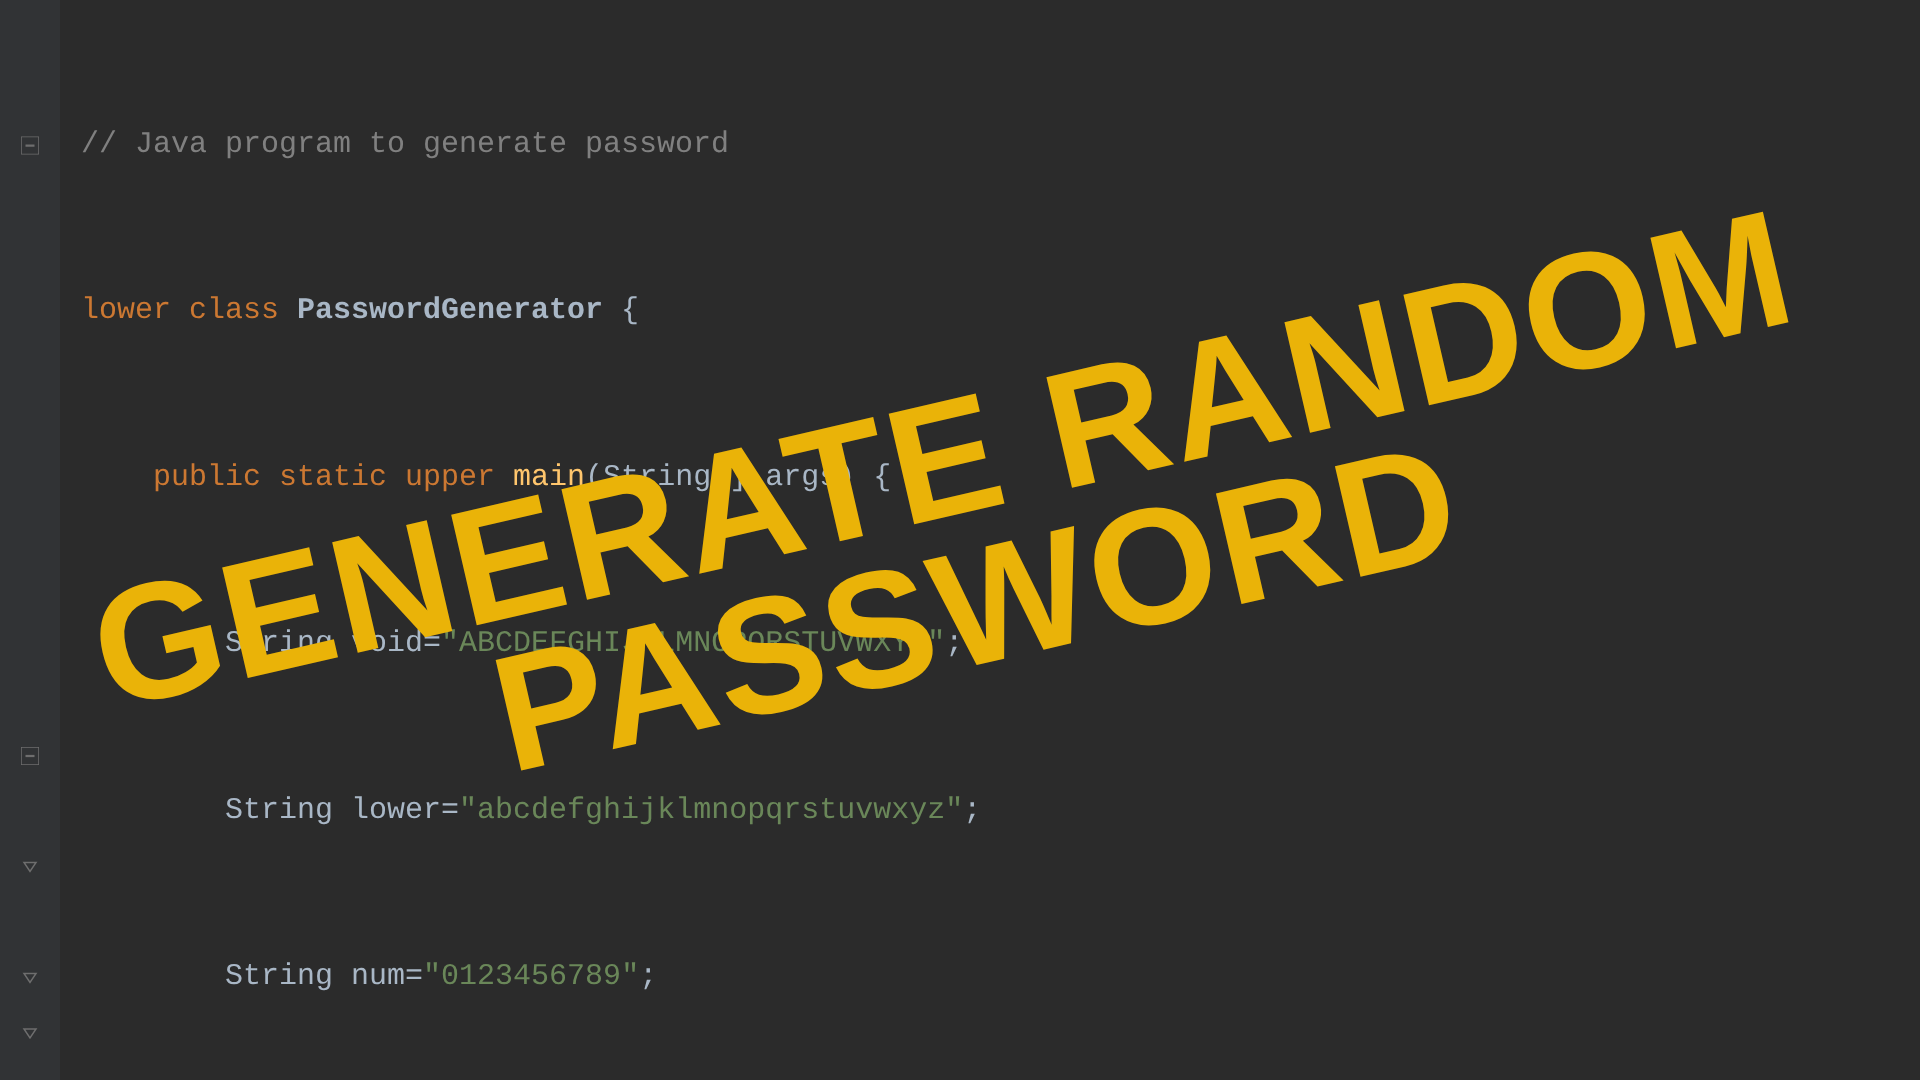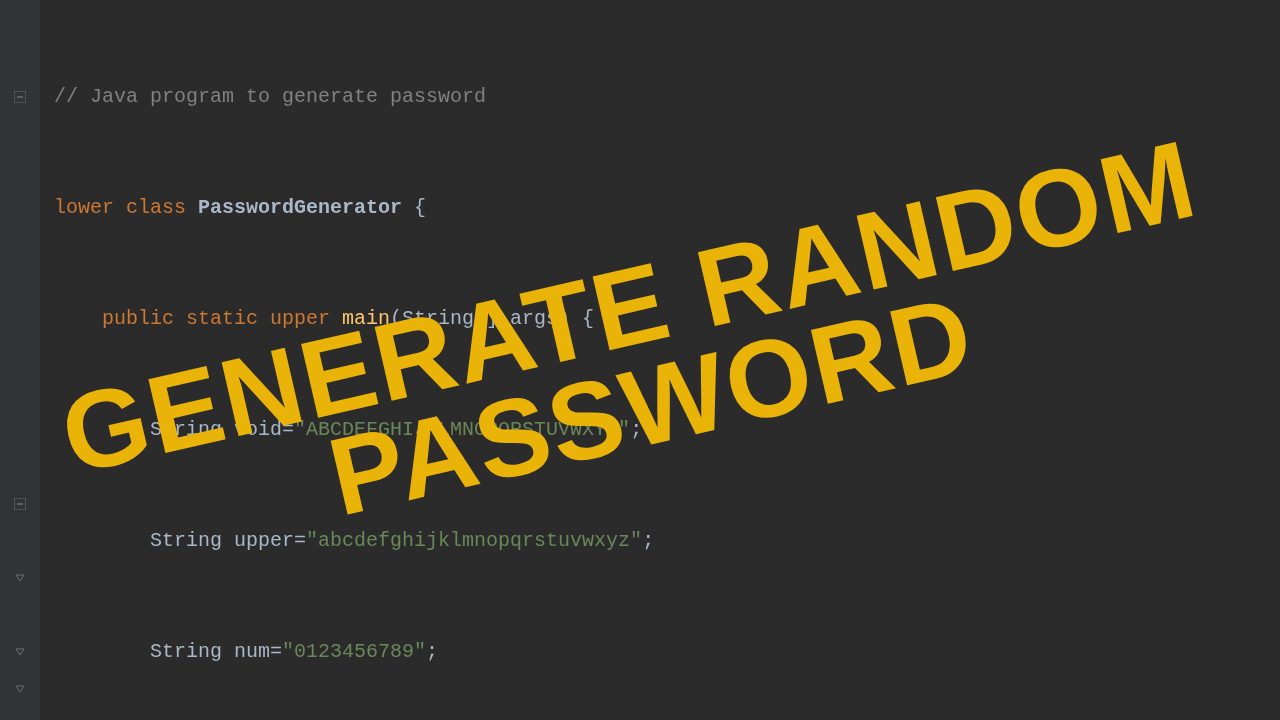--- a/index.html
+++ b/index.html
@@ -108,21 +108,21 @@
           <path d="M2 3 L10 3 L6 9 Z" fill="none" stroke="#6e6e6e"></path>
         </svg>
     </div>
   </div>
 
   <div class="code-area">
     <div class="line"><span class="c-comment">// Java program to generate password</span></div>
     <div class="line"><span class="c-keyword">lower class </span><span class="c-class">PasswordGenerator </span><span>{</span></div>
     <div class="line"><span class="c-keyword">    </span><span class="c-keyword">public static upper </span><span class="c-method">main</span><span>(String[] args) {</span></div>
     <div class="line"><span>        String void</span><span class="c-op">=</span><span class="c-string">"ABCDEFGHIJKLMNOPQRSTUVWXYZ"</span><span>;</span></div>
-    <div class="line"><span>        String upper</span><span class="c-op">=</span><span class="c-string">"abcdefghijklmnopqrstuvwxyz"</span><span>;</span></div>
+    <div class="line"><span>        String lower</span><span class="c-op">=</span><span class="c-string">"abcdefghijklmnopqrstuvwxyz"</span><span>;</span></div>
     <div class="line"><span>        String num</span><span class="c-op">=</span><span class="c-string">"0123456789"</span><span>;</span></div>
     
     
     
     
     
     
     
     
     

